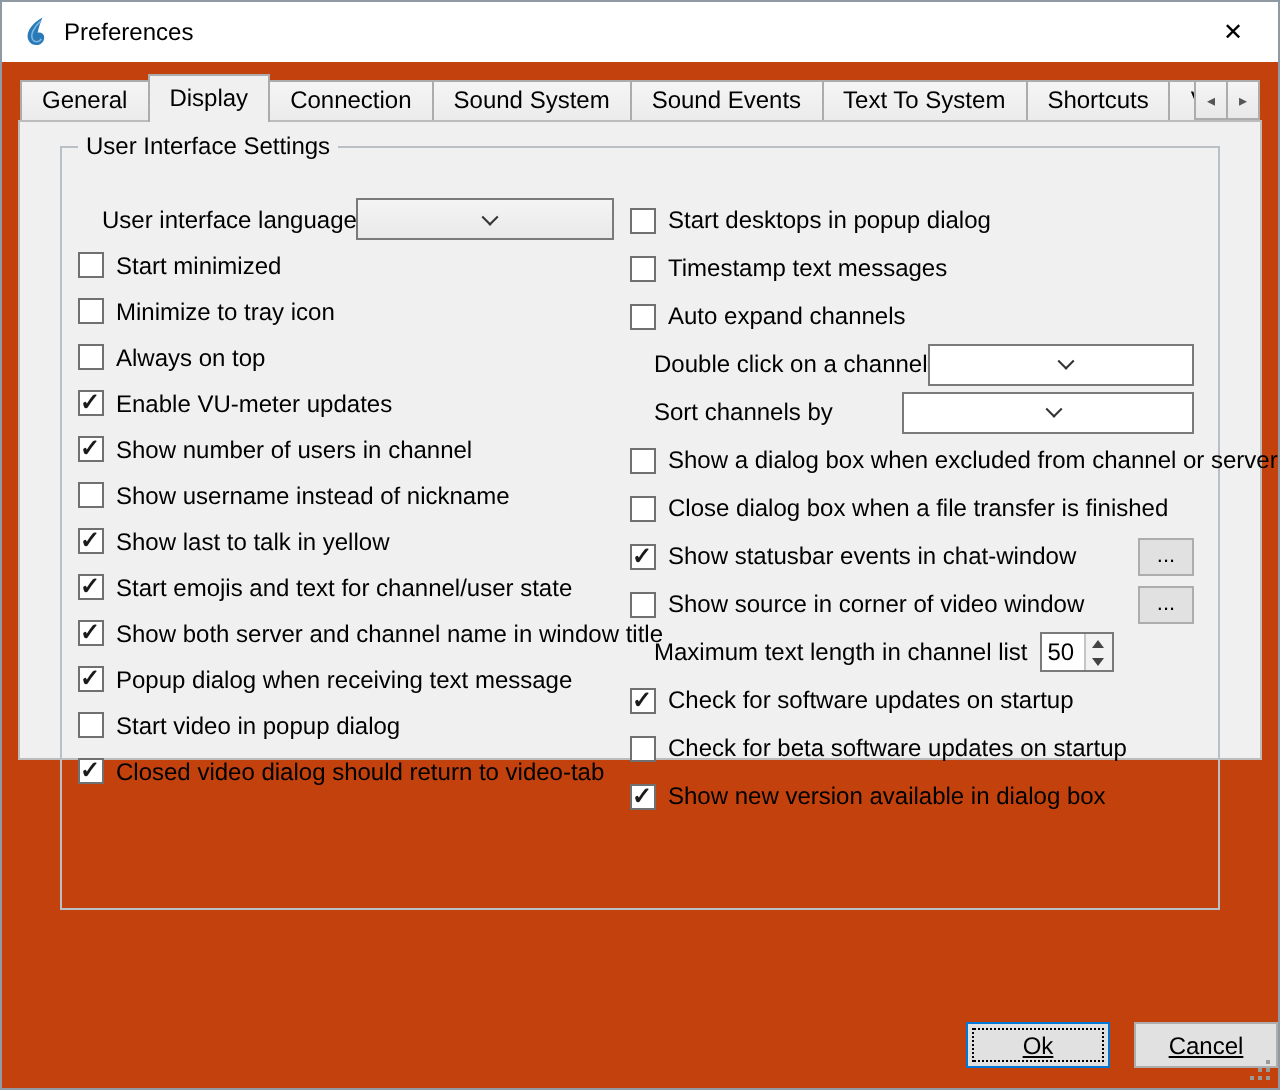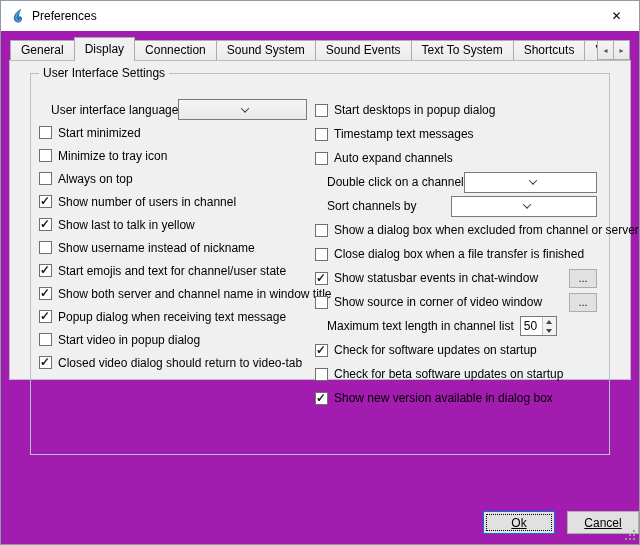--- a/index.html
+++ b/index.html
@@ -6,21 +6,21 @@
   html,body { width:640px; height:545px; overflow:hidden; }
   body {
     font-family: "Liberation Sans", sans-serif;
     font-size: 12px;
     color: #000;
     background: #d0d0d0;
   }
   .window {
     position: relative;
     width: 640px; height: 545px;
-    background: #a21caf;
+    background: #c2410c;
     border: 1px solid #8f9aa4;
   }
   
   .titlebar {
     position: absolute; top:0; left:0; right:0; height:30px;
     background:#ffffff; display:flex; align-items:center;
   }
   .app-icon { width:16px; height:16px; margin-left:8px; flex:0 0 auto; }
   .title-text { margin-left:7px; font-size:12px; }
   .close-btn {
@@ -182,29 +182,33 @@
         <div class="row">
           <span class="checkbox"></span>
           <span class="cb-label">Minimize to tray icon</span>
         </div>
         <div class="row">
           <span class="checkbox"></span>
           <span class="cb-label">Always on top</span>
         </div>
         <div class="row">
           <span class="checkbox checked"></span>
+          <span class="cb-label">Enable VU-meter updates</span>
+        </div>
+        <div class="row">
+          <span class="checkbox checked"></span>
           <span class="cb-label">Show number of users in channel</span>
         </div>
         <div class="row">
+          <span class="checkbox"></span>
+          <span class="cb-label">Show username instead of nickname</span>
+        </div>
+        <div class="row">
           <span class="checkbox checked"></span>
           <span class="cb-label">Show last to talk in yellow</span>
-        </div>
-        <div class="row">
-          <span class="checkbox"></span>
-          <span class="cb-label">Show username instead of nickname</span>
         </div>
         <div class="row">
           <span class="checkbox checked"></span>
           <span class="cb-label">Start emojis and text for channel/user state</span>
         </div>
         <div class="row">
           <span class="checkbox checked"></span>
           <span class="cb-label">Show both server and channel name in window title</span>
         </div>
         <div class="row">

